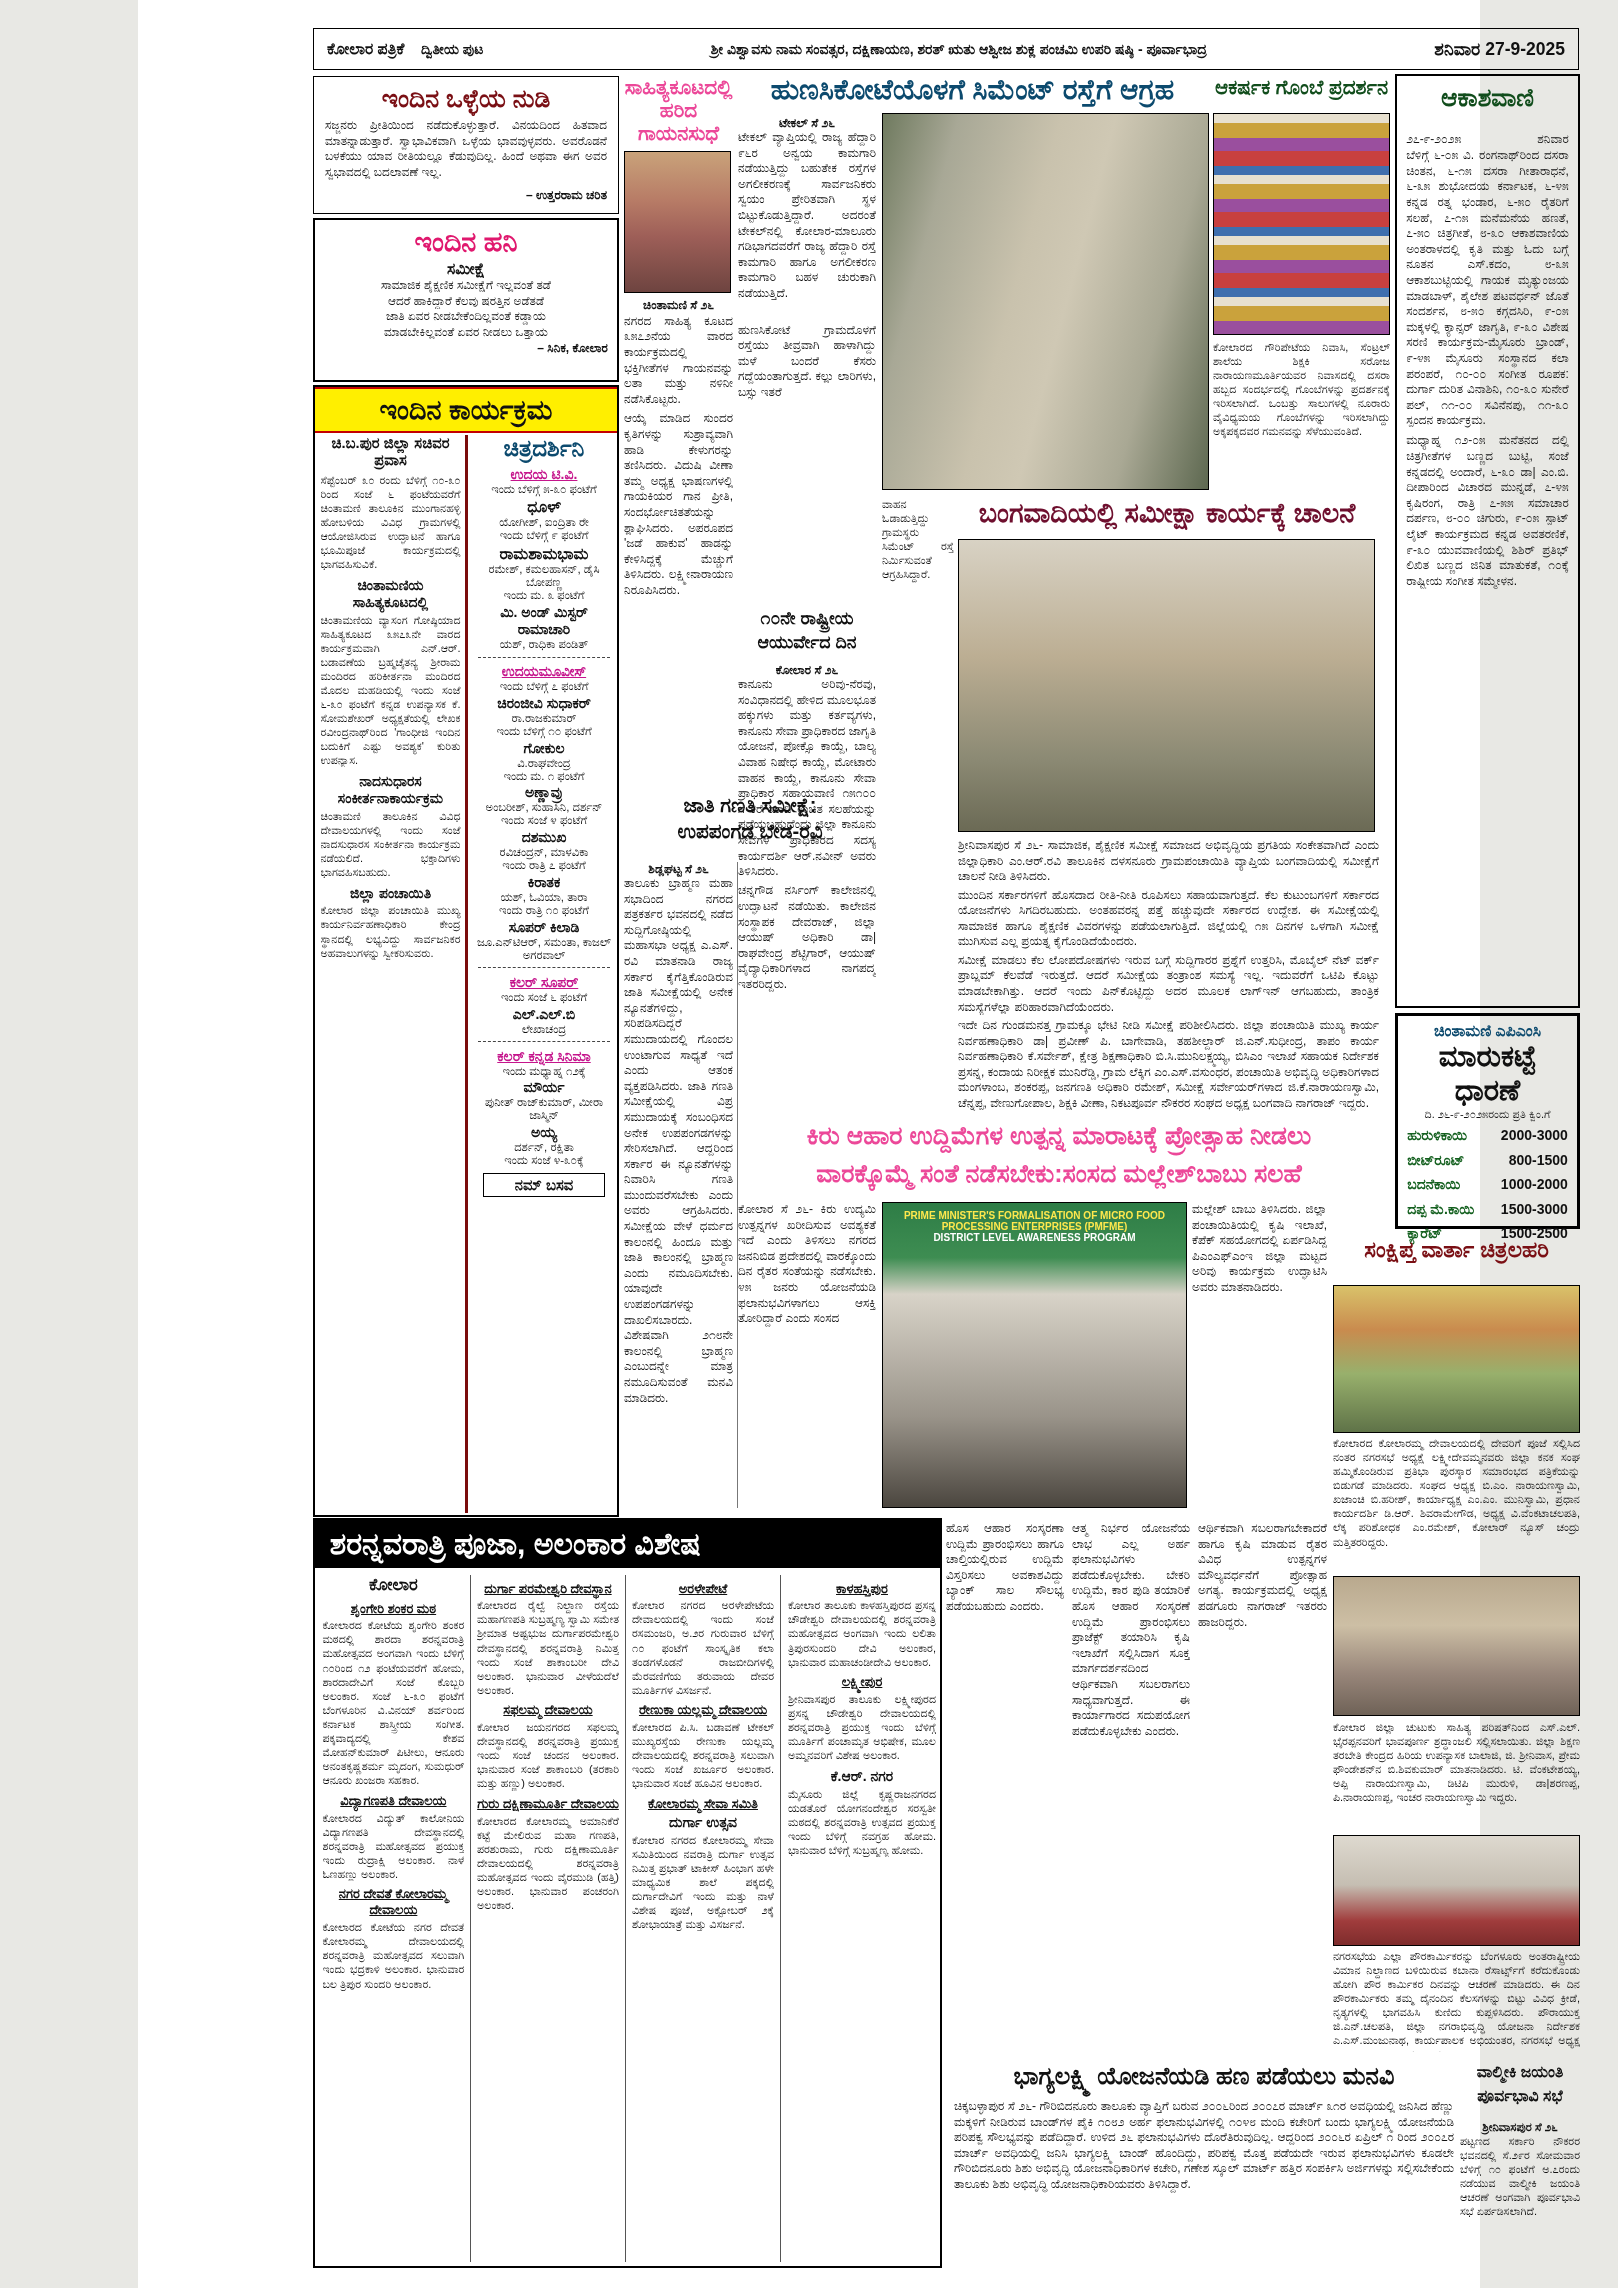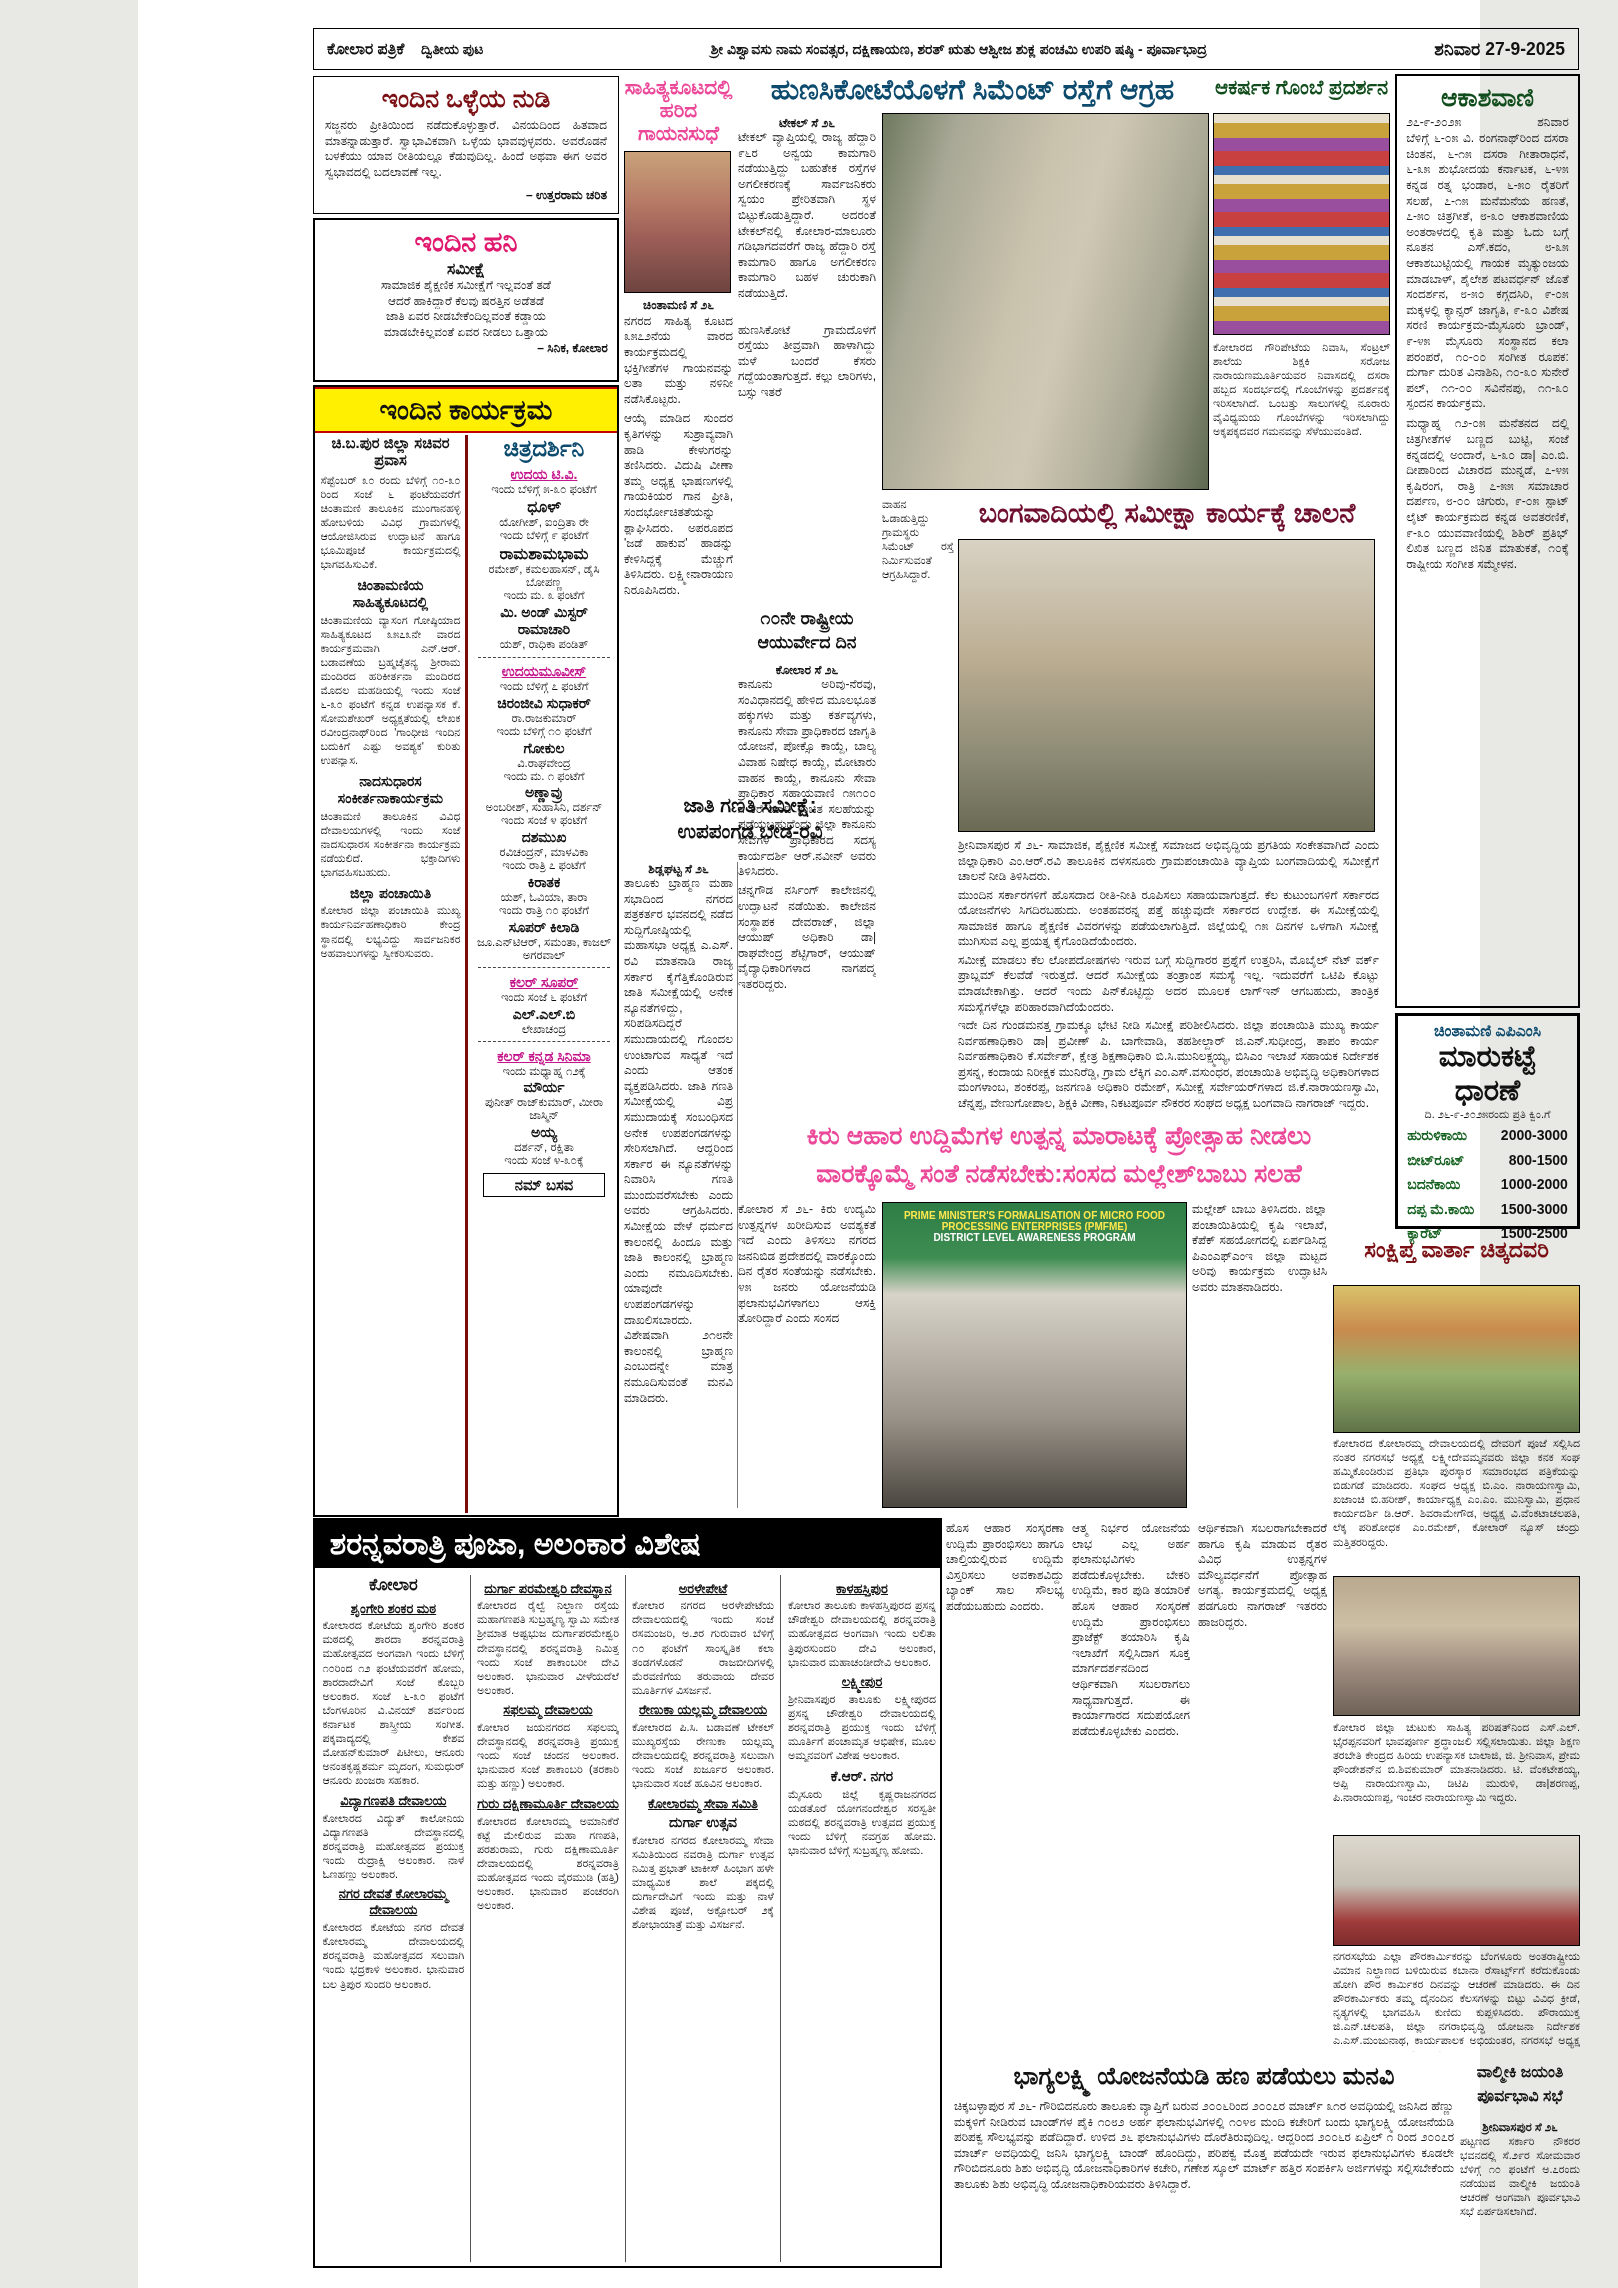--- a/index.html
+++ b/index.html
@@ -208,21 +208,21 @@
     <div class="ctr" style="color:#ffe84d;font-weight:bold;font-size:10px;">PROCESSING ENTERPRISES (PMFME)</div>
     <div class="ctr" style="color:#fff;font-weight:bold;font-size:10px;">DISTRICT LEVEL AWARENESS PROGRAM</div>
   </div>
   <div class="abs clip txt just" style="left:1054px;top:1202px;width:135px;height:312px;">ಮಲ್ಲೇಶ್ ಬಾಬು ತಿಳಿಸಿದರು. ಜಿಲ್ಲಾ ಪಂಚಾಯಿತಿಯಲ್ಲಿ ಕೃಷಿ ಇಲಾಖೆ, ಕೆಪೆಕ್ ಸಹಯೋಗದಲ್ಲಿ ಏರ್ಪಡಿಸಿದ್ದ ಪಿಎಂಎಫ್ಎಂಇ ಜಿಲ್ಲಾ ಮಟ್ಟದ ಅರಿವು ಕಾರ್ಯಕ್ರಮ ಉದ್ಘಾಟಿಸಿ ಅವರು ಮಾತನಾಡಿದರು.</div>
   <div class="abs clip txt just" style="left:808px;top:1521px;width:118px;height:533px;">ಹೊಸ ಆಹಾರ ಸಂಸ್ಕರಣಾ ಉದ್ದಿಮೆ ಪ್ರಾರಂಭಿಸಲು ಹಾಗೂ ಚಾಲ್ತಿಯಲ್ಲಿರುವ ಉದ್ದಿಮೆ ವಿಸ್ತರಿಸಲು ಅವಕಾಶವಿದ್ದು ಬ್ಯಾಂಕ್ ಸಾಲ ಸೌಲಭ್ಯ ಪಡೆಯಬಹುದು ಎಂದರು.</div>
   <div class="abs clip txt just" style="left:934px;top:1521px;width:118px;height:533px;">ಆತ್ಮ ನಿರ್ಭರ ಯೋಜನೆಯ ಲಾಭ ಎಲ್ಲ ಅರ್ಹ ಫಲಾನುಭವಿಗಳು ಪಡೆದುಕೊಳ್ಳಬೇಕು. ಬೇಕರಿ ಉದ್ದಿಮೆ, ಕಾರ ಪುಡಿ ತಯಾರಿಕೆ ಹೊಸ ಆಹಾರ ಸಂಸ್ಕರಣೆ ಉದ್ದಿಮೆ ಪ್ರಾರಂಭಿಸಲು ಪ್ರಾಜೆಕ್ಟ್ ತಯಾರಿಸಿ ಕೃಷಿ ಇಲಾಖೆಗೆ ಸಲ್ಲಿಸಿದಾಗ ಸೂಕ್ತ ಮಾರ್ಗದರ್ಶನದಿಂದ ಆರ್ಥಿಕವಾಗಿ ಸಬಲರಾಗಲು ಸಾಧ್ಯವಾಗುತ್ತದೆ. ಈ ಕಾರ್ಯಾಗಾರದ ಸದುಪಯೋಗ ಪಡೆದುಕೊಳ್ಳಬೇಕು ಎಂದರು.</div>
   <div class="abs clip txt just" style="left:1060px;top:1521px;width:129px;height:533px;">ಆರ್ಥಿಕವಾಗಿ ಸಬಲರಾಗಬೇಕಾದರೆ ಹಾಗೂ ಕೃಷಿ ಮಾಡುವ ರೈತರ ವಿವಿಧ ಉತ್ಪನ್ನಗಳ ಮೌಲ್ಯವರ್ಧನೆಗೆ ಪ್ರೋತ್ಸಾಹ ಅಗತ್ಯ. ಕಾರ್ಯಕ್ರಮದಲ್ಲಿ ಅಧ್ಯಕ್ಷ ಪಡಗೂರು ನಾಗರಾಜ್ ಇತರರು ಹಾಜರಿದ್ದರು.</div>
 
   <div class="abs box3" style="left:1257px;top:74px;width:185px;height:934px;">
     <div class="ctr b t-dkgreen" style="font-size:25px;">ಆಕಾಶವಾಣಿ</div>
-    <div style="display:flex;justify-content:space-between;font-size:12px;margin-top:2px;">
+    <div style="display:flex;justify-content:space-between;font-size:12px;margin-top:19px;">
       <span>೨೭-೯-೨೦೨೫</span>
       <span>ಶನಿವಾರ</span>
     </div>
     <div class="txt just" style="margin-top:1.8px;">ಬೆಳಿಗ್ಗೆ ೬-೦೫ ವಿ. ರಂಗನಾಥ್‌ರಿಂದ ದಸರಾ ಚಿಂತನ, ೬-೧೫ ದಸರಾ ಗೀತಾರಾಧನೆ, ೬-೩೫ ಶುಭೋದಯ ಕರ್ನಾಟಕ, ೬-೪೫ ಕನ್ನಡ ರತ್ನ ಭಂಡಾರ, ೬-೫೦ ರೈತರಿಗೆ ಸಲಹೆ, ೭-೧೫ ಮನೆಮನೆಯ ಹಣತೆ, ೭-೫೦ ಚಿತ್ರಗೀತೆ, ೮-೩೦ ಆಕಾಶವಾಣಿಯ ಅಂತರಾಳದಲ್ಲಿ ಕೃತಿ ಮತ್ತು ಓದು ಬಗ್ಗೆ ನೂತನ ಎಸ್.ಕದಂ, ೮-೩೫ ಆಕಾಶಬುಟ್ಟಿಯಲ್ಲಿ ಗಾಯಕ ಮೃತ್ಯುಂಜಯ ಮಾಡಬಾಳ್, ಶೈಲೇಶ ಪಟವರ್ಧನ್ ಜೊತೆ ಸಂದರ್ಶನ, ೮-೫೦ ಕಗ್ಗದಸಿರಿ, ೯-೦೫ ಮಕ್ಕಳಲ್ಲಿ ಕ್ಯಾನ್ಸರ್ ಜಾಗೃತಿ, ೯-೩೦ ವಿಶೇಷ ಸರಣಿ ಕಾರ್ಯಕ್ರಮ-ಮೈಸೂರು ಬ್ರಾಂಡ್, ೯-೪೫ ಮೈಸೂರು ಸಂಸ್ಥಾನದ ಕಲಾ ಪರಂಪರೆ, ೧೦-೦೦ ಸಂಗೀತ ರೂಪಕ: ದುರ್ಗಾ ದುರಿತ ವಿನಾಶಿನಿ, ೧೦-೩೦ ಸುನೇರೆ ಪಲ್, ೧೧-೦೦ ಸವಿನೆನಪು, ೧೧-೩೦ ಸ್ಪಂದನ ಕಾರ್ಯಕ್ರಮ.</div>
     <div class="txt just" style="margin-top:4.6px;">ಮಧ್ಯಾಹ್ನ ೧೨-೦೫ ಮನೆತನದ ದಲ್ಲಿ ಚಿತ್ರಗೀತೆಗಳ ಬಣ್ಣದ ಬುಟ್ಟಿ, ಸಂಜೆ ಕನ್ನಡದಲ್ಲಿ ಅಂದಾರೆ, ೬-೩೦ ಡಾ| ಎಂ.ಬಿ. ದೀಪಾರಿಂದ ವಿಚಾರದ ಮುನ್ನಡೆ, ೭-೪೫ ಕೃಷಿರಂಗ, ರಾತ್ರಿ ೭-೫೫ ಸಮಾಚಾರ ದರ್ಪಣ, ೮-೦೦ ಚಿಗುರು, ೯-೦೫ ಸ್ಪಾಟ್ ಲೈಟ್ ಕಾರ್ಯಕ್ರಮದ ಕನ್ನಡ ಅವತರಣಿಕೆ, ೯-೩೦ ಯುವವಾಣಿಯಲ್ಲಿ ಶಿಶಿರ್ ಪ್ರತಿಭ್ ಲಿಖಿತ ಬಣ್ಣದ ಜಿನಿತ ಮಾತುಕತೆ, ೧೦ಕ್ಕೆ ರಾಷ್ಟ್ರೀಯ ಸಂಗೀತ ಸಮ್ಮೇಳನ.</div>
   </div>
 
   <div class="abs" style="left:1257px;top:1013px;width:185px;height:216px;border:3.7px solid #000;padding:5.5px 9.2px;box-sizing:border-box;">
     <div class="ctr b t-green" style="font-size:15.7px;">ಚಿಂತಾಮಣಿ ಎಪಿಎಂಸಿ</div>
     <div class="ctr b" style="font-size:29px;">ಮಾರುಕಟ್ಟೆ ಧಾರಣೆ</div>
@@ -242,21 +242,21 @@
     <div class="mkt-row">
       <span class="n">ದಪ್ಪ ಮೆ.ಕಾಯಿ</span>
       <span class="v">1500-3000</span>
     </div>
     <div class="mkt-row">
       <span class="n">ಕ್ಯಾರೆಟ್</span>
       <span class="v">1500-2500</span>
     </div>
   </div>
 
-  <div class="abs ctr b t-maroon" style="left:1195px;top:1237px;width:247px;height:44px;font-size:22px;">ಸಂಕ್ಷಿಪ್ತ ವಾರ್ತಾ ಚಿತ್ಕದವರಿ</div>
+  <div class="abs ctr b t-maroon" style="left:1195px;top:1237px;width:247px;height:44px;font-size:22px;">ಸಂಕ್ಷಿಪ್ತ ವಾರ್ತಾ ಚಿತ್ರಲಹರಿ</div>
   <div class="abs ph ph-fest" style="left:1195px;top:1285px;width:247px;height:148px;"></div>
   <div class="abs clip sm just" style="left:1195px;top:1436px;width:247px;height:137px;">ಕೋಲಾರದ ಕೋಲಾರಮ್ಮ ದೇವಾಲಯದಲ್ಲಿ ದೇವರಿಗೆ ಪೂಜೆ ಸಲ್ಲಿಸಿದ ನಂತರ ನಗರಸಭೆ ಅಧ್ಯಕ್ಷೆ ಲಕ್ಷ್ಮೀದೇವಮ್ಮನವರು ಜಿಲ್ಲಾ ಕನಕ ಸಂಘ ಹಮ್ಮಿಕೊಂಡಿರುವ ಪ್ರತಿಭಾ ಪುರಸ್ಕಾರ ಸಮಾರಂಭದ ಪತ್ರಿಕೆಯನ್ನು ಬಿಡುಗಡೆ ಮಾಡಿದರು. ಸಂಘದ ಅಧ್ಯಕ್ಷ ಬಿ.ಎಂ. ನಾರಾಯಣಸ್ವಾಮಿ, ಖಜಾಂಚಿ ಬಿ.ಹರೀಶ್, ಕಾರ್ಯಾಧ್ಯಕ್ಷ ಎಂ.ಎಂ. ಮುನಿಸ್ವಾಮಿ, ಪ್ರಧಾನ ಕಾರ್ಯದರ್ಶಿ ಡಿ.ಆರ್. ಶಿವರಾಮೇಗೌಡ, ಅಧ್ಯಕ್ಷ ವಿ.ವೆಂಕಟಾಚಲಪತಿ, ಲೆಕ್ಕ ಪರಿಶೋಧಕ ಎಂ.ರಮೇಶ್, ಕೋಲಾರ್ ನ್ಯೂಸ್ ಚಂದ್ರು ಮತ್ತಿತರರಿದ್ದರು.</div>
   <div class="abs ph ph-bldg" style="left:1195px;top:1576px;width:247px;height:140px;"></div>
   <div class="abs clip sm just" style="left:1195px;top:1720px;width:247px;height:111px;">ಕೋಲಾರ ಜಿಲ್ಲಾ ಚುಟುಕು ಸಾಹಿತ್ಯ ಪರಿಷತ್‌ನಿಂದ ಎಸ್.ಎಲ್. ಭೈರಪ್ಪನವರಿಗೆ ಭಾವಪೂರ್ಣ ಶ್ರದ್ಧಾಂಜಲಿ ಸಲ್ಲಿಸಲಾಯಿತು. ಜಿಲ್ಲಾ ಶಿಕ್ಷಣ ತರಬೇತಿ ಕೇಂದ್ರದ ಹಿರಿಯ ಉಪನ್ಯಾಸಕ ಬಾಲಾಜಿ, ಜಿ. ಶ್ರೀನಿವಾಸ, ಪ್ರೇಮ ಫೌಂಡೇಶನ್‌ನ ಬಿ.ಶಿವಕುಮಾರ್ ಮಾತನಾಡಿದರು. ಟಿ. ವೆಂಕಟೇಶಯ್ಯ, ಅಪ್ಪಿ ನಾರಾಯಣಸ್ವಾಮಿ, ಡಿಟಿಪಿ ಮುರುಳಿ, ಡಾ|ಶರಣಪ್ಪ, ಪಿ.ನಾರಾಯಣಪ್ಪ, ಇಂಚರ ನಾರಾಯಣಸ್ವಾಮಿ ಇದ್ದರು.</div>
   <div class="abs ph ph-hall" style="left:1195px;top:1835px;width:247px;height:111px;"></div>
   <div class="abs clip sm just" style="left:1195px;top:1949px;width:247px;height:103px;">ನಗರಸಭೆಯ ಎಲ್ಲಾ ಪೌರಕಾರ್ಮಿಕರನ್ನು ಬೆಂಗಳೂರು ಅಂತರಾಷ್ಟ್ರೀಯ ವಿಮಾನ ನಿಲ್ದಾಣದ ಬಳಿಯಿರುವ ಕಬಾನಾ ರೆಸಾರ್ಟ್ಸ್‌ಗೆ ಕರೆದುಕೊಂಡು ಹೋಗಿ ಪೌರ ಕಾರ್ಮಿಕರ ದಿನವನ್ನು ಆಚರಣೆ ಮಾಡಿದರು. ಈ ದಿನ ಪೌರಕಾರ್ಮಿಕರು ತಮ್ಮ ದೈನಂದಿನ ಕೆಲಸಗಳನ್ನು ಬಿಟ್ಟು ವಿವಿಧ ಕ್ರೀಡೆ, ನೃತ್ಯಗಳಲ್ಲಿ ಭಾಗವಹಿಸಿ ಕುಣಿದು ಕುಪ್ಪಳಿಸಿದರು. ಪೌರಾಯುಕ್ತ ಜಿ.ಎನ್.ಚಲಪತಿ, ಜಿಲ್ಲಾ ನಗರಾಭಿವೃದ್ಧಿ ಯೋಜನಾ ನಿರ್ದೇಶಕ ಎ.ಎಸ್.ಮಂಜುನಾಥ, ಕಾರ್ಯಪಾಲಕ ಅಭಿಯಂತರ, ನಗರಸಭೆ ಅಧ್ಯಕ್ಷ ಜಗನ್ನಾಥ್, ಉಪಾಧ್ಯಕ್ಷೆ ರಾಣಿಯಮ್ಮ, ಹಲವು ನಗರಸಭಾ ಸದಸ್ಯರು ಭಾಗವಹಿಸಿದ್ದರು.</div>
 
   <div class="abs" style="left:175px;top:1518px;width:629px;height:750px;border:2.8px solid #000;">
     <div class="black-banner" style="height:48px;">
       <span class="b" style="font-size:30px;">ಶರನ್ನವರಾತ್ರಿ ಪೂಜಾ, ಅಲಂಕಾರ ವಿಶೇಷ</span>

